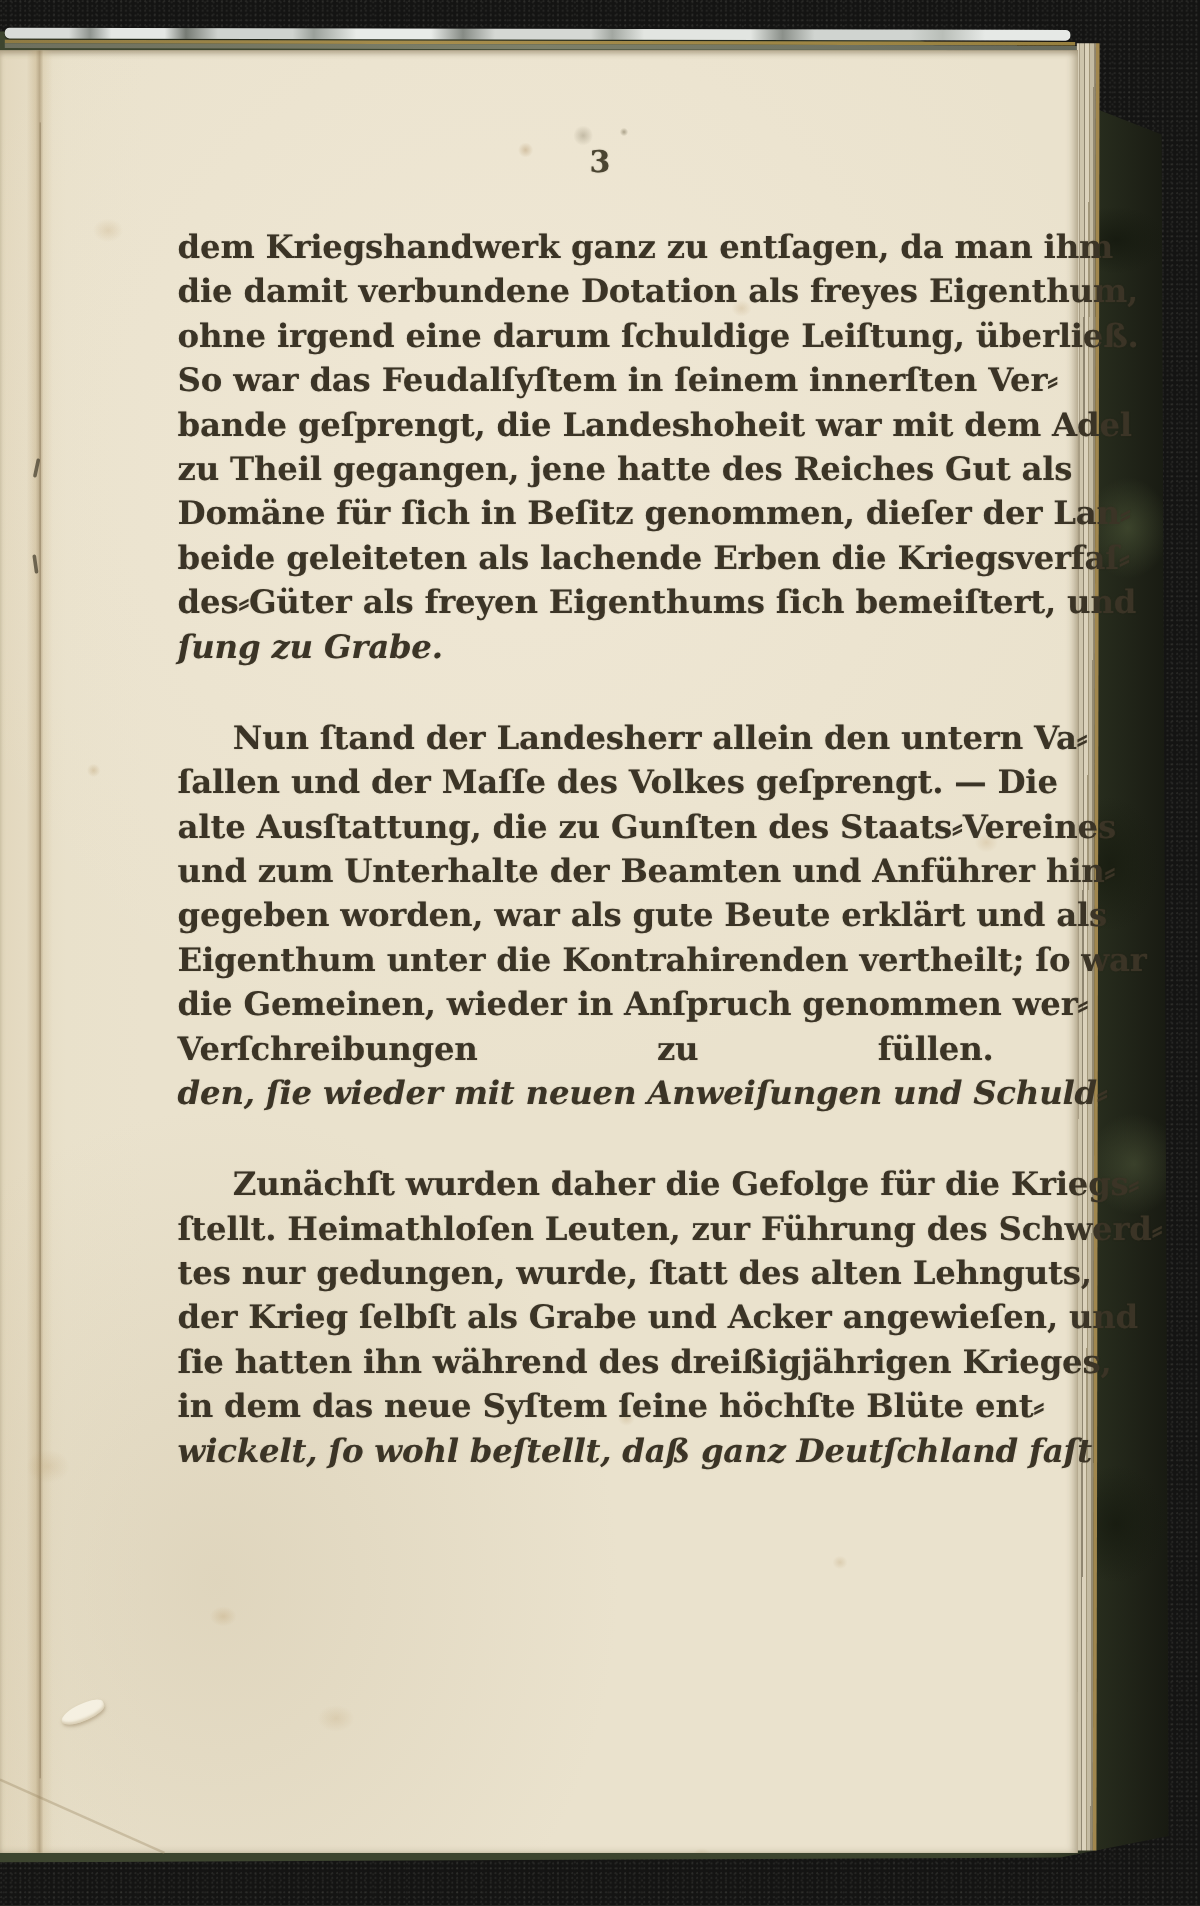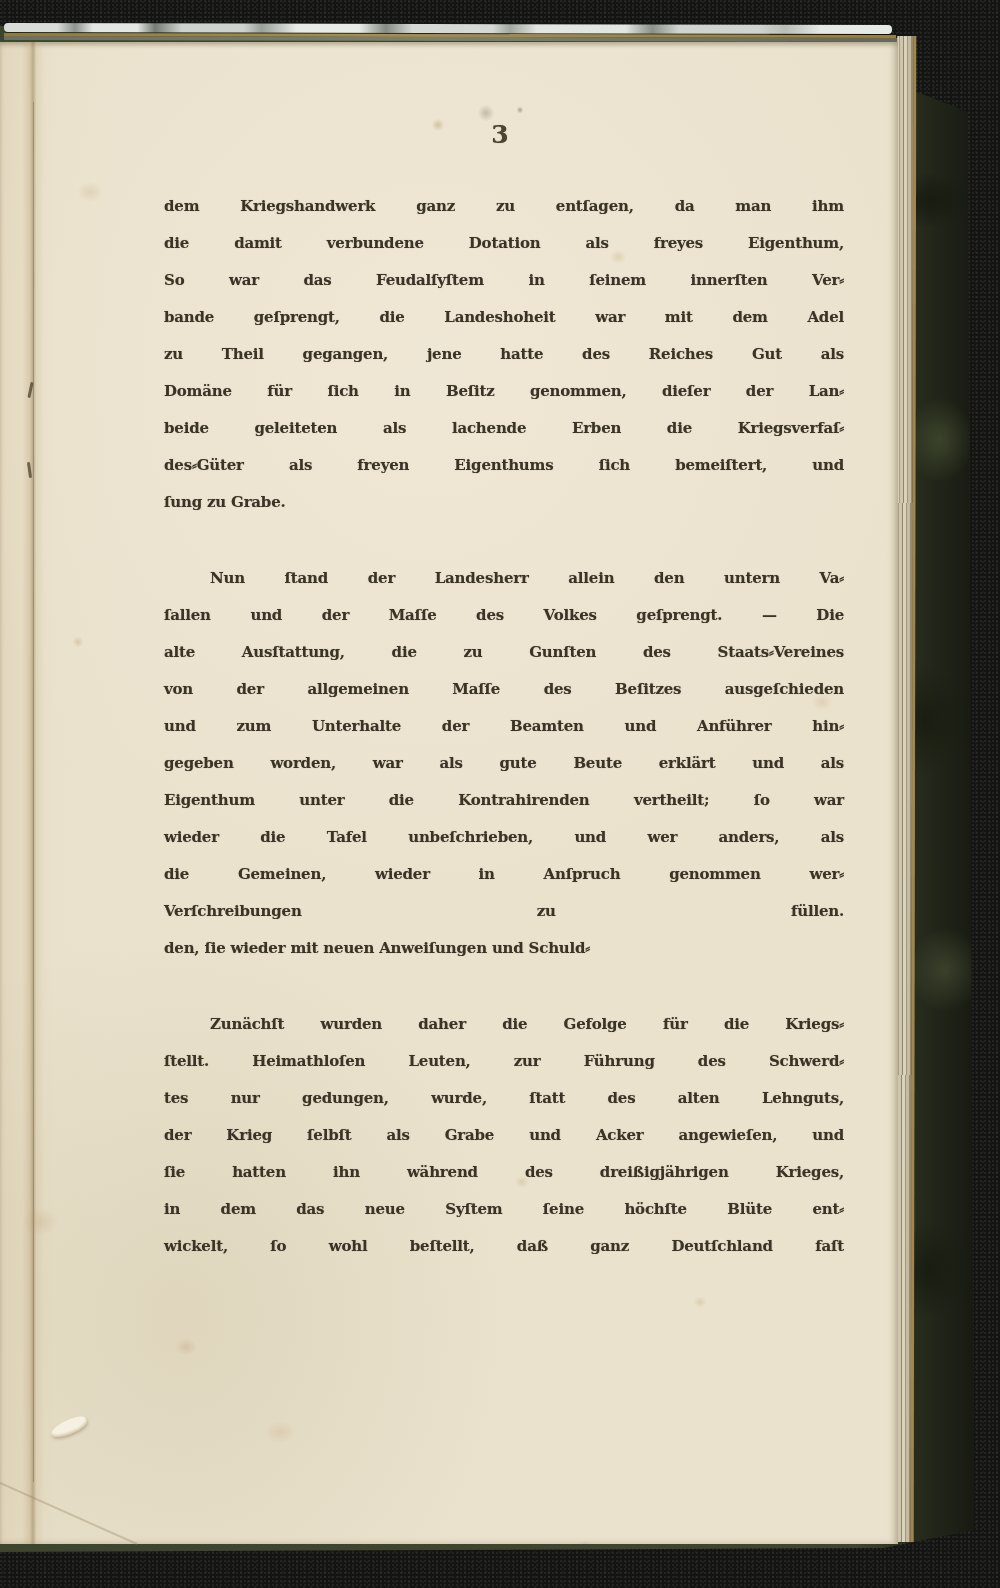--- a/index.html
+++ b/index.html
@@ -100,33 +100,33 @@
   }
   
   .page-number{
     position:absolute;left:160px;top:78px;width:680px;
     text-align:center;font-size:25px;font-weight:bold;color:#4a4431;
     text-shadow:0 0 1px rgba(74,68,49,.5);
   }
   .smudge{position:absolute;left:478px;top:62px;width:16px;height:18px;border-radius:50%;
     background:radial-gradient(circle,rgba(120,110,85,.35),transparent 70%);}
   .text-block{
-    position:absolute;left:164px;top:146px;width:680px;
-    font-size:15px;font-weight:bold;color:#3b3426;
+    position:absolute;left:148px;top:146px;width:680px;
+    font-size:27px;font-weight:bold;color:#3b3426;
     letter-spacing:-0.2px;
     text-shadow:0 0 1px rgba(59,52,38,.35);
   }
   .para{margin:0;}
   .para + .para{margin-top:39px;}
   .line{
     height:37px;line-height:37px;
     text-align:justify;text-align-last:justify;
     white-space:nowrap;overflow:visible;
   }
-  .para .line:last-child{text-align-last:left;}
+  .para .line:last-child{text-align-last:left;font-style:italic;}
   .para.continues .line:last-child{text-align-last:justify;}
   .para.indented .line:first-child{text-indent:46px;}
 </style>
 </head>
 <body>
 
 <div id="canvas">
   <div class="bg-texture"></div>
 
   <div class="cover"></div>
@@ -146,38 +146,37 @@
     <div class="fold-line"></div>
 
     <div class="smudge"></div>
     <div class="page-number">3</div>
 
     <div class="text-block">
       <div class="para">
 
       <div class="line">dem Kriegshandwerk ganz zu entſagen, da man ihm</div>
           <div class="line">die damit verbundene Dotation als freyes Eigenthum,</div>
+          <div class="line">ohne irgend eine darum ſchuldige Leiſtung, überließ.</div>
           <div class="line">So war das Feudalſyſtem in ſeinem innerſten Ver⸗</div>
           <div class="line">bande geſprengt, die Landeshoheit war mit dem Adel</div>
           <div class="line">zu Theil gegangen, jene hatte des Reiches Gut als</div>
           <div class="line">Domäne für ſich in Beſitz genommen, dieſer der Lan⸗</div>
           <div class="line">beide geleiteten als lachende Erben die Kriegsverfaſ⸗</div>
           <div class="line">des⸗Güter als freyen Eigenthums ſich bemeiſtert, und</div>
           <div class="line">ſung zu Grabe.</div>
         </div>
       <div class="para indented">
 
       <div class="line">Nun ſtand der Landesherr allein den untern Va⸗</div>
           <div class="line">ſallen und der Maſſe des Volkes geſprengt. — Die</div>
           <div class="line">alte Ausſtattung, die zu Gunſten des Staats⸗Vereines</div>
-          <div class="line">von der allgemeinen Maſſe des Beſitzes ausgeſchieden</div>
           <div class="line">und zum Unterhalte der Beamten und Anführer hin⸗</div>
           <div class="line">gegeben worden, war als gute Beute erklärt und als</div>
           <div class="line">Eigenthum unter die Kontrahirenden vertheilt; ſo war</div>
-          <div class="line">wieder die Tafel unbeſchrieben, und wer anders, als</div>
           <div class="line">die Gemeinen, wieder in Anſpruch genommen wer⸗</div>
           <div class="line">Verſchreibungen zu füllen.</div>
           <div class="line">den, ſie wieder mit neuen Anweiſungen und Schuld⸗</div>
         </div>
       <div class="para indented continues">
 
       <div class="line">Zunächſt wurden daher die Gefolge für die Kriegs⸗</div>
           <div class="line">ſtellt. Heimathloſen Leuten, zur Führung des Schwerd⸗</div>
           <div class="line">tes nur gedungen, wurde, ſtatt des alten Lehnguts,</div>
           <div class="line">der Krieg ſelbſt als Grabe und Acker angewieſen, und</div>

